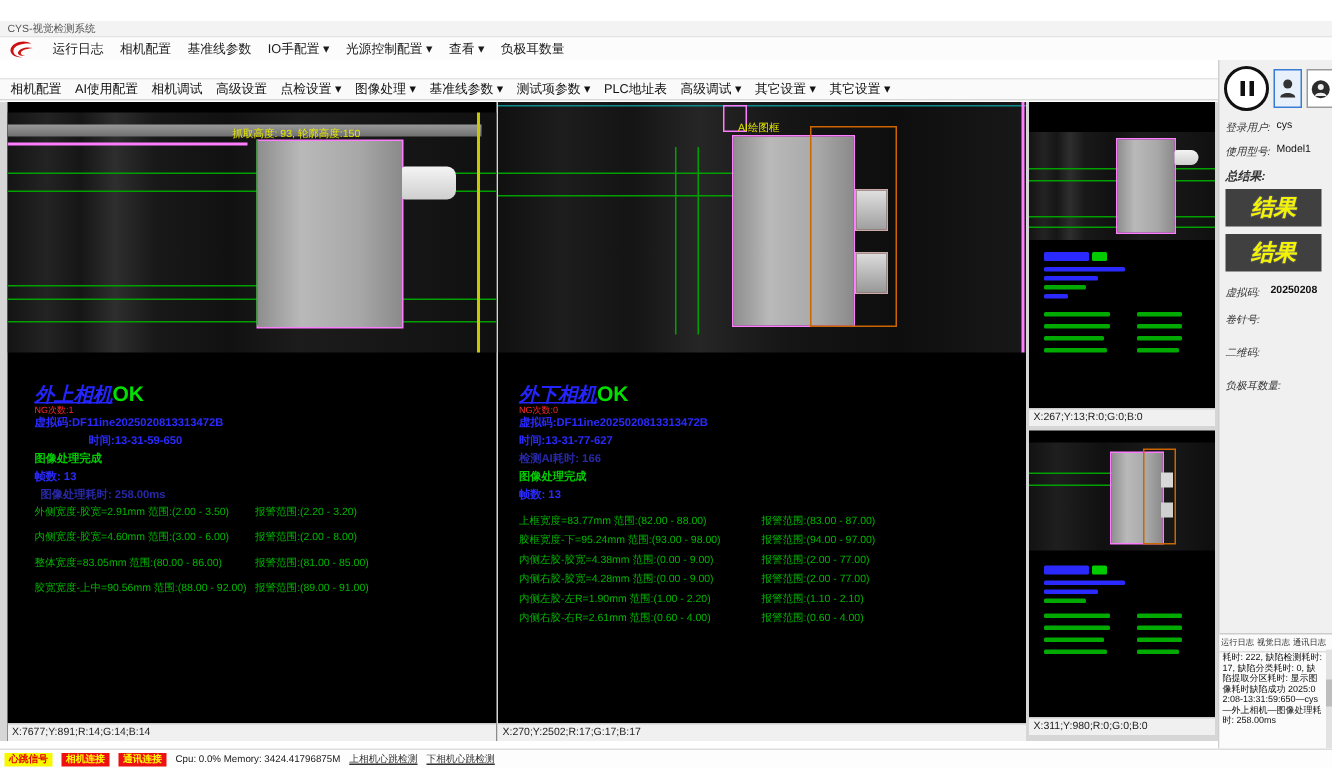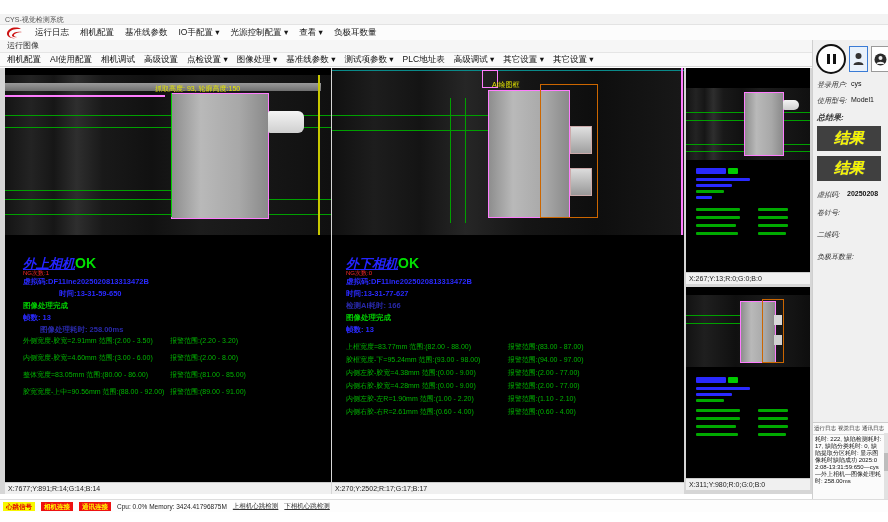--- a/index.html
+++ b/index.html
@@ -99,23 +99,20 @@
     </svg>
     <span>运行日志</span>
     <span>相机配置</span>
     <span>基准线参数</span>
     <span>IO手配置 ▾</span>
     <span>光源控制配置 ▾</span>
     <span>查看 ▾</span>
     <span>负极耳数量</span>
   </div>
 
-  <div class="abs tabrow">
-    <span>运行图像</span>
-  </div>
 
   <div class="abs toolbar">
     <span>相机配置</span>
     <span>AI使用配置</span>
     <span>相机调试</span>
     <span>高级设置</span>
     <span>点检设置 ▾</span>
     <span>图像处理 ▾</span>
     <span>基准线参数 ▾</span>
     <span>测试项参数 ▾</span>
@@ -143,21 +140,21 @@
         <div class="photo-label" style="left:150px;top:9px;">抓取高度: 93, 轮廓高度:150</div>
       </div>
       <div class="abs" style="left:18px;top:186px;">
         <span class="hdr-title">外上相机</span><span class="hdr-ok">OK</span>
       </div>
       <div class="abs t-red" style="left:18px;top:201px;">NG次数:1</div>
       <div class="abs t-blue" style="left:18px;top:209px;">虚拟码:DF11ine2025020813313472B</div>
       <div class="abs t-blue" style="left:18px;top:221px;padding-left:36px;">时间:13-31-59-650</div>
       <div class="abs t-green" style="left:18px;top:233px;">图像处理完成</div>
       <div class="abs t-blue" style="left:18px;top:245px;">帧数: 13</div>
-      <div class="abs t-dblue" style="left:35px;top:257px;">图像处理耗时: 258.00ms</div>
+      <div class="abs t-dblue" style="left:22px;top:257px;">图像处理耗时: 258.00ms</div>
       <div class="abs" style="left:18px;top:268px;width:300px;height:80px;">
         <div class="mrow" style="top:0;"><span>外侧宽度-胶宽=2.91mm 范围:(2.00 - 3.50)</span><span class="mright">报警范围:(2.20 - 3.20)</span></div>
         <div class="mrow" style="top:17px;"><span>内侧宽度-胶宽=4.60mm 范围:(3.00 - 6.00)</span><span class="mright">报警范围:(2.00 - 8.00)</span></div>
         <div class="mrow" style="top:34px;"><span>整体宽度=83.05mm 范围:(80.00 - 86.00)</span><span class="mright">报警范围:(81.00 - 85.00)</span></div>
         <div class="mrow" style="top:51px;"><span>胶宽宽度-上中=90.56mm 范围:(88.00 - 92.00)</span><span class="mright">报警范围:(89.00 - 91.00)</span></div>
       </div>
       <div class="panel-footer">X:7677;Y:891;R:14;G:14;B:14</div>
     </div>
 
     <div class="panel" id="panel-center">

